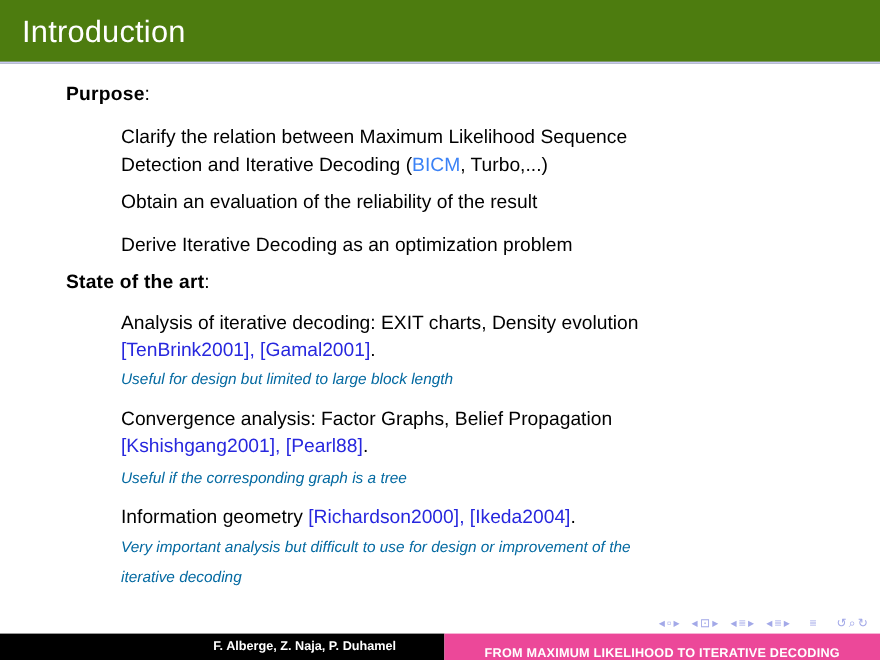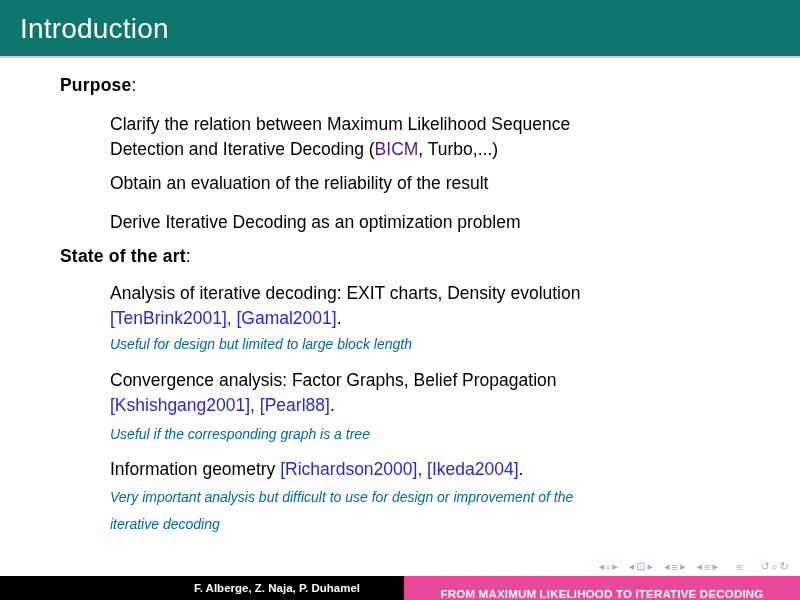--- a/index.html
+++ b/index.html
@@ -3,34 +3,34 @@
 <meta charset="utf-8">
 <style>
   html,body { margin:0; padding:0; background:#ffffff; }
   .slide {
     position:relative; width:800px; height:600px; overflow:hidden;
     background:#ffffff; color:#000000;
     font-family:"Liberation Sans", sans-serif;
   }
   
   .titlebar {
-    height:56px; background:#0f766e; border-bottom:2px solid #c9c9f2;
+    height:56px; background:#4d7c0f; border-bottom:2px solid #c9c9f2;
     display:flex; align-items:center;
   }
   .titlebar .title {
     color:#ffffff; font-size:28px; margin-left:20px; margin-top:2px; letter-spacing:0.2px;
   }
   
   .body { padding-top:0; }
   .toplabel { margin:17px 0 0 60px; font-size:17.5px; }
   .toplabel .lbl { font-weight:bold; letter-spacing:0.2px; }
   .pitem { margin:0 0 0 110px; font-size:17.5px; line-height:25px; }
   .m16 { margin-top:16px; } .m14 { margin-top:14px; } .m13 { margin-top:13px; }
   .m11 { margin-top:11px; } .m9 { margin-top:9px; } .m7 { margin-top:7px; }
-  .hl { color:#4c1d95;text-align:center; }
+  .hl { color:#3b82f6;text-align:center; }
   .soa-item { margin-left:110px; }
   .soa-main { font-size:17.5px; line-height:25px; }
   .cite { color:#2727de; }
   .note {
     font-size:14px; line-height:20px; color:#0369a1; font-style:italic; margin-top:3px;
   }
   .note.wide { line-height:27px; margin-top:2px; }
   .note.m6 { margin-top:6px; }
   
   .navbar {

